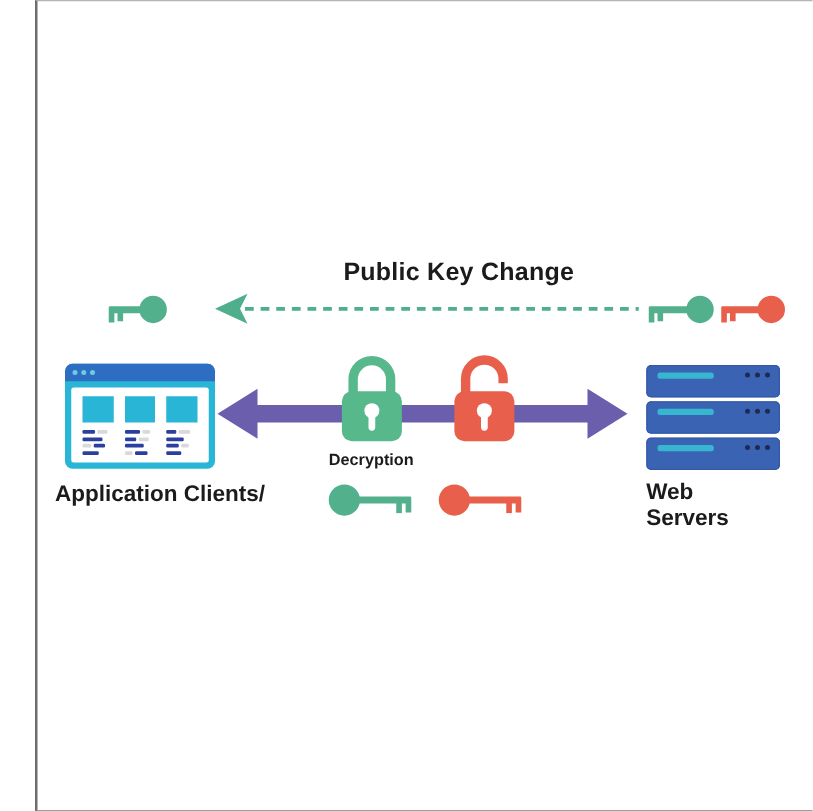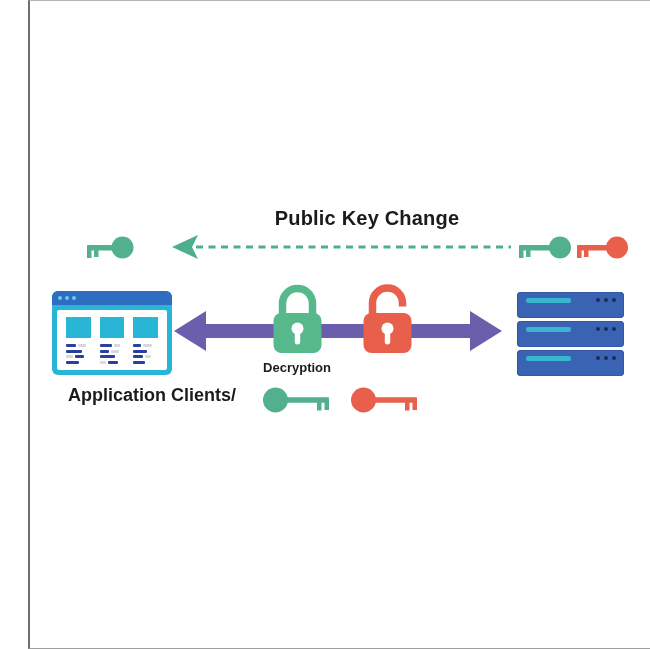--- a/index.html
+++ b/index.html
@@ -15,21 +15,21 @@
     left:187px;top:206px;width:300px;text-align:center;
     font-size:20px;font-weight:600;letter-spacing:.2px;
   }
   .lock-label{
     top:359px;width:120px;text-align:center;
     font-size:13px;font-weight:600;
   }
   .lock-label.enc{left:207px;}
   .lock-label.dec{left:297px;}
   .node-label{font-size:18px;font-weight:700;line-height:21px;}
-  .node-label.client{left:38px;top:384px;}
+  .node-label.client{left:14px;top:384px;}
   .node-label.server{left:487px;top:382px;}
   
   .browser{
     left:22px;top:290px;width:120px;height:84px;
     background:#29b5d6;border-radius:6px;
   }
   .browser-topbar{
     position:absolute;left:0;top:0;right:0;height:14px;
     background:#2d6ec3;border-radius:6px 6px 0 0;
   }
@@ -214,14 +214,15 @@
           <i></i>
         </div>
     </div>
   </div>
 
   <div class="abs lock-label enc">Decryption</div>
 
   <div class="abs node-label client">
     <div>Application Clients/</div>
   </div>
+  <div class="abs node-label server">Web Servers</div>
 
 </div>
 
 </body></html>

